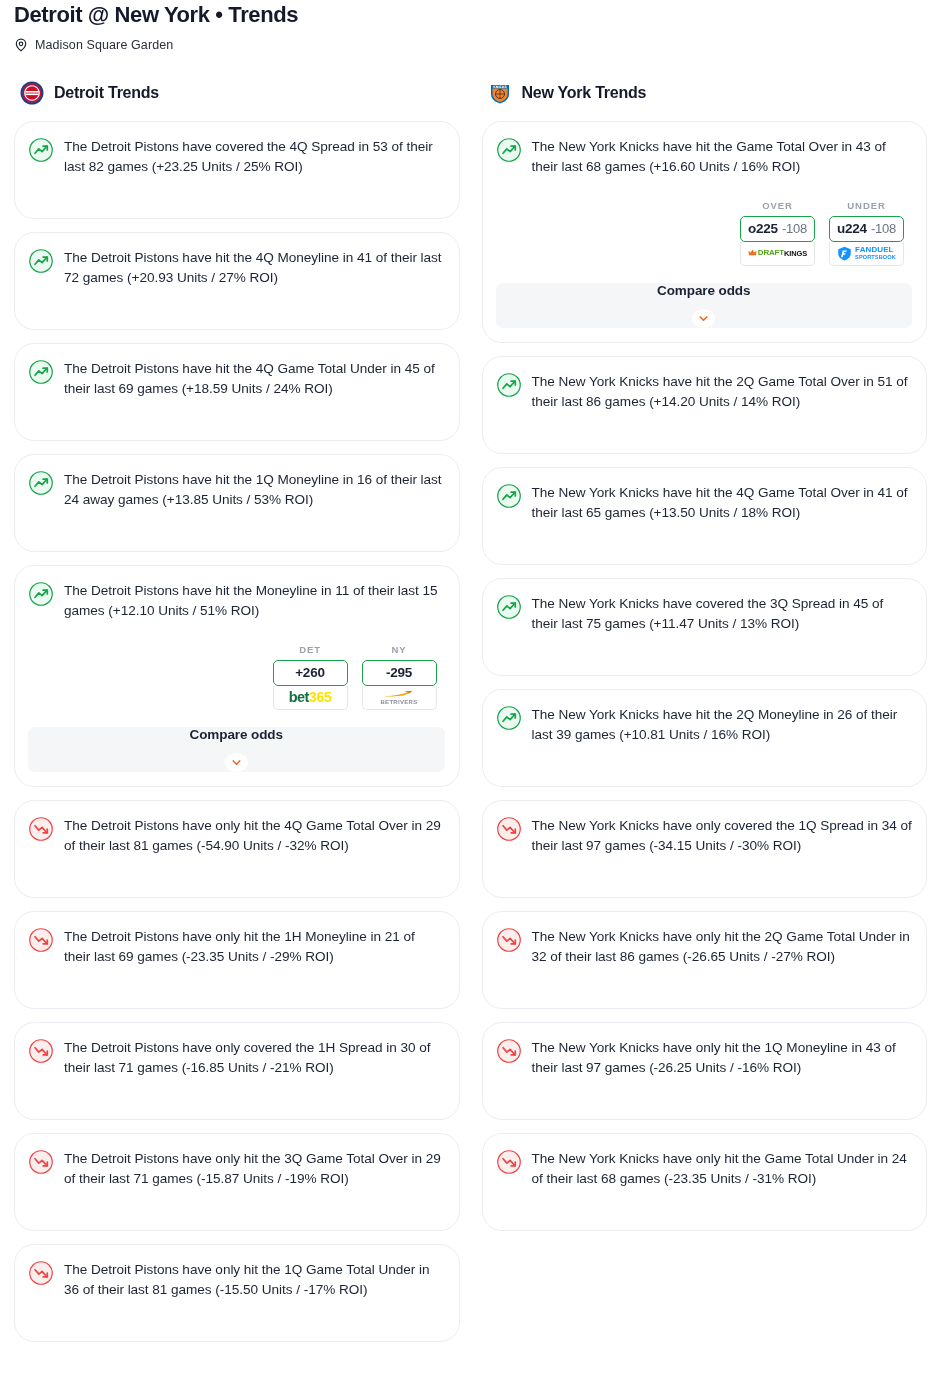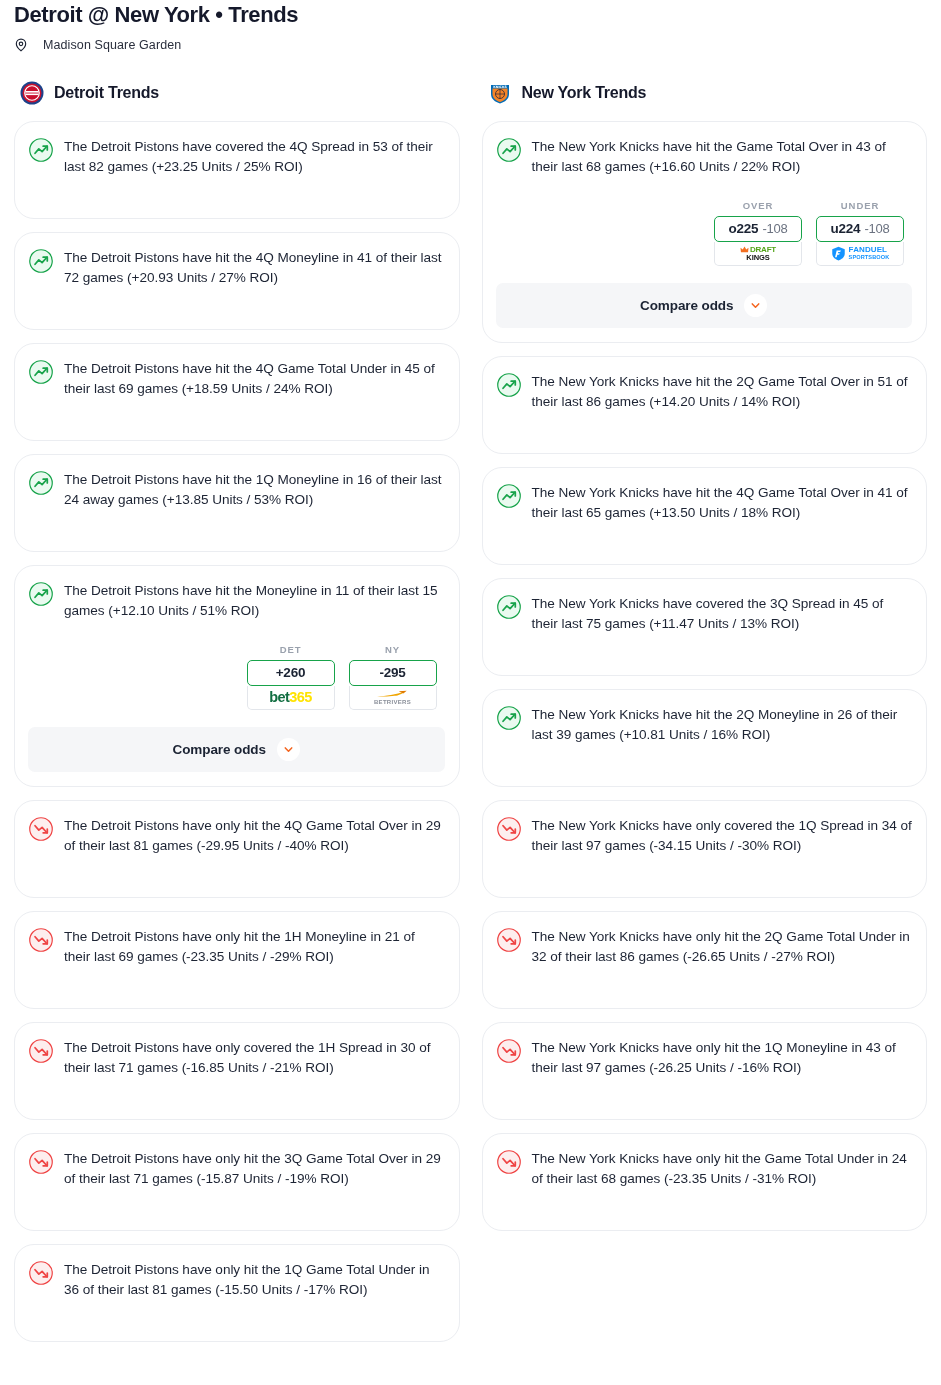--- a/index.html
+++ b/index.html
@@ -22,21 +22,21 @@
     font-size: 22px;
     font-weight: 700;
     letter-spacing: -0.4px;
     color: #15192b;
     line-height: 1.25;
   }
 
   .venue-row {
     display: flex;
     align-items: center;
-    gap: 15px;
+    gap: 7px;
     margin-top: 9px;
   }
   .venue-text {
     font-size: 12.5px;
     color: #2a2f3d;
     letter-spacing: 0.1px;
   }
   .pin-icon { display: block; width: 14px; height: 14px; flex: 0 0 14px; }
 
   
@@ -91,21 +91,21 @@
   }
 
   
   .odds-row {
     display: flex;
     justify-content: flex-end;
     gap: 14px;
     margin-top: 22px;
     padding-right: 8px;
   }
-  .odds-col { width: 88px; }
+  .odds-col { width: 75px; }
 
   .odds-label {
     text-align: center;
     font-size: 9.5px;
     letter-spacing: 0.9px;
     color: #9aa1ad;
     font-weight: 600;
     margin-bottom: 5px;
   }
   .odds-box {
@@ -153,43 +153,43 @@
   .logo-bet365 .b1 { color: #126e42; }
   .logo-bet365 .b2 { color: #ffe300; }
 
   .logo-betrivers { display: flex; flex-direction: column; align-items: center; line-height: 1; }
   .logo-betrivers .swoosh { width: 38px; height: 8px; display: block; }
   .logo-betrivers .txt {
     font-size: 6px; font-weight: 700; letter-spacing: 0.3px;
     color: #8a8f99; margin-top: 1px;
   }
 
-  .logo-dk { display: flex; flex-direction: column; align-items: center; line-height: 1; }
+  .logo-dk { display: flex; flex-direction: row; align-items: center; line-height: 1; }
   .logo-dk .row1 { display: flex; align-items: center; gap: 1px; }
   .logo-dk .crown { width: 9px; height: 8px; display: block; }
   .logo-dk .draft { font-size: 8px; font-weight: 800; color: #53a318; letter-spacing: -0.2px; }
   .logo-dk .kings { font-size: 7.5px; font-weight: 800; color: #111; letter-spacing: -0.1px; margin-top: 0px; }
 
   .logo-fd { display: flex; align-items: center; gap: 3px; }
   .logo-fd .shield { width: 15px; height: 15px; display: block; }
   .logo-fd .fd-text { display: flex; flex-direction: column; line-height: 1.05; }
   .logo-fd .fd1 { font-size: 8px; font-weight: 800; color: #1493ff; letter-spacing: 0.1px; }
   .logo-fd .fd2 { font-size: 5.6px; font-weight: 700; color: #1493ff; letter-spacing: 0.1px; }
 
   
   .compare-odds {
     margin-top: 17px;
     background: #f5f6f8;
     border-radius: 7px;
     height: 45px;
     display: flex;
     align-items: center;
-    justify-content: center;
     gap: 11px;
     cursor: pointer;
+    flex-direction: column;
   }
   .compare-label {
     font-size: 13.5px;
     font-weight: 600;
     color: #1b2333;
     letter-spacing: -0.1px;
   }
   .chevron-circle {
     width: 23px; height: 23px; border-radius: 50%;
     background: #fff;
@@ -327,21 +327,21 @@
         </div>
         <div class="card">
           <div class="card-top">
         <span><svg class="trend-icon" viewBox="0 0 24 24">
     <circle cx="12" cy="12" r="10.4" fill="#fdeeee" stroke="#ef4444" stroke-width="1.1"></circle>
     <g fill="none" stroke="#ef4444" stroke-width="1.6" stroke-linecap="round" stroke-linejoin="round">
                   <polyline points="6.5,9 10,13 13,10.5 17.5,15.5"></polyline>
                   <polyline points="14,15.5 17.8,15.5 17.8,12"></polyline>
                 </g>
   </svg></span>
-        <span class="trend-text">The Detroit Pistons have only hit the 4Q Game Total Over in 29 of their last 81 games (-29.95 Units / -40% ROI)</span>
+        <span class="trend-text">The Detroit Pistons have only hit the 4Q Game Total Over in 29 of their last 81 games (-54.90 Units / -32% ROI)</span>
       </div>
         </div>
         <div class="card">
           <div class="card-top">
         <span><svg class="trend-icon" viewBox="0 0 24 24">
     <circle cx="12" cy="12" r="10.4" fill="#fdeeee" stroke="#ef4444" stroke-width="1.1"></circle>
     <g fill="none" stroke="#ef4444" stroke-width="1.6" stroke-linecap="round" stroke-linejoin="round">
                   <polyline points="6.5,9 10,13 13,10.5 17.5,15.5"></polyline>
                   <polyline points="14,15.5 17.8,15.5 17.8,12"></polyline>
                 </g>
@@ -402,21 +402,21 @@
         </div>
         <div class="card has-odds">
           <div class="card-top">
         <span><svg class="trend-icon" viewBox="0 0 24 24">
     <circle cx="12" cy="12" r="10.4" fill="#eafaf0" stroke="#17a34a" stroke-width="1.1"></circle>
     <g fill="none" stroke="#17a34a" stroke-width="1.6" stroke-linecap="round" stroke-linejoin="round">
                   <polyline points="6.5,15 10,11 13,13.5 17.5,8.5"></polyline>
                   <polyline points="14,8.5 17.8,8.5 17.8,12"></polyline>
                 </g>
   </svg></span>
-        <span class="trend-text">The New York Knicks have hit the Game Total Over in 43 of their last 68 games (+16.60 Units / 22% ROI)</span>
+        <span class="trend-text">The New York Knicks have hit the Game Total Over in 43 of their last 68 games (+16.60 Units / 16% ROI)</span>
       </div>
           <div class="odds-row">
             <div class="odds-col">
             <div class="odds-label">OVER</div>
             <div class="odds-box">
               <span class="odds-price">o225</span>
               <span class="odds-juice">-108</span>
             </div>
             <div class="book-box">
                 <span class="logo-dk">

